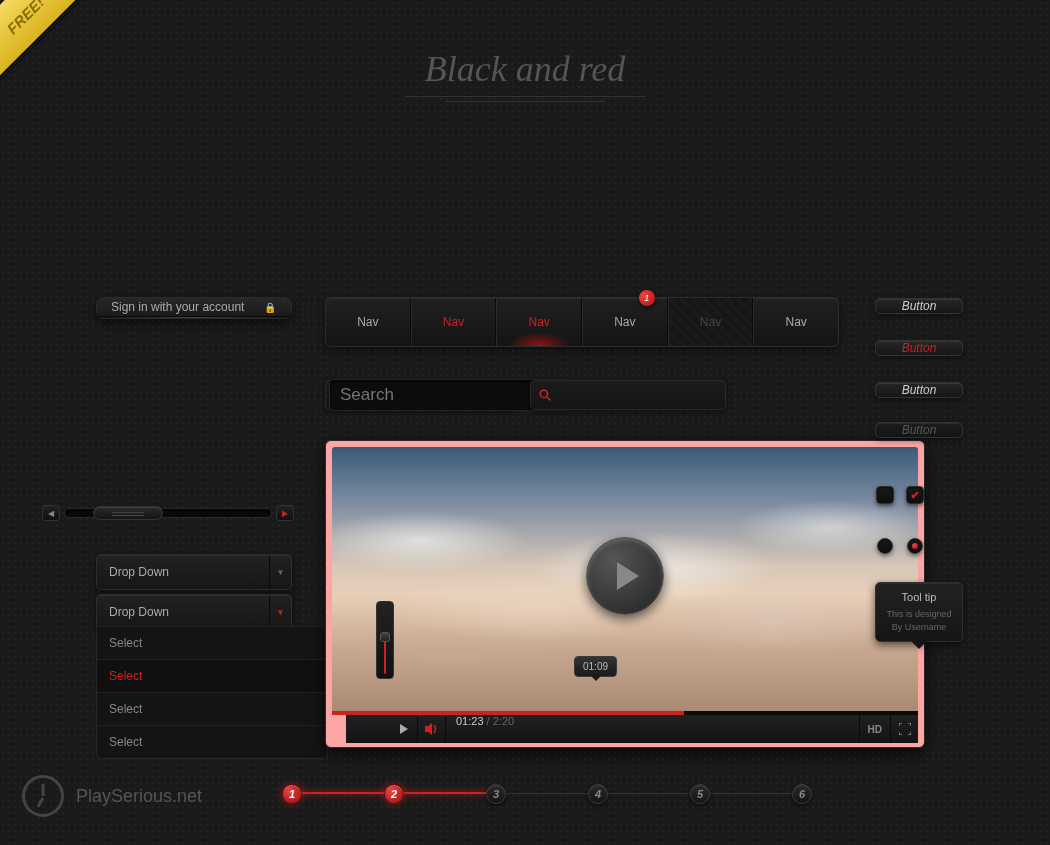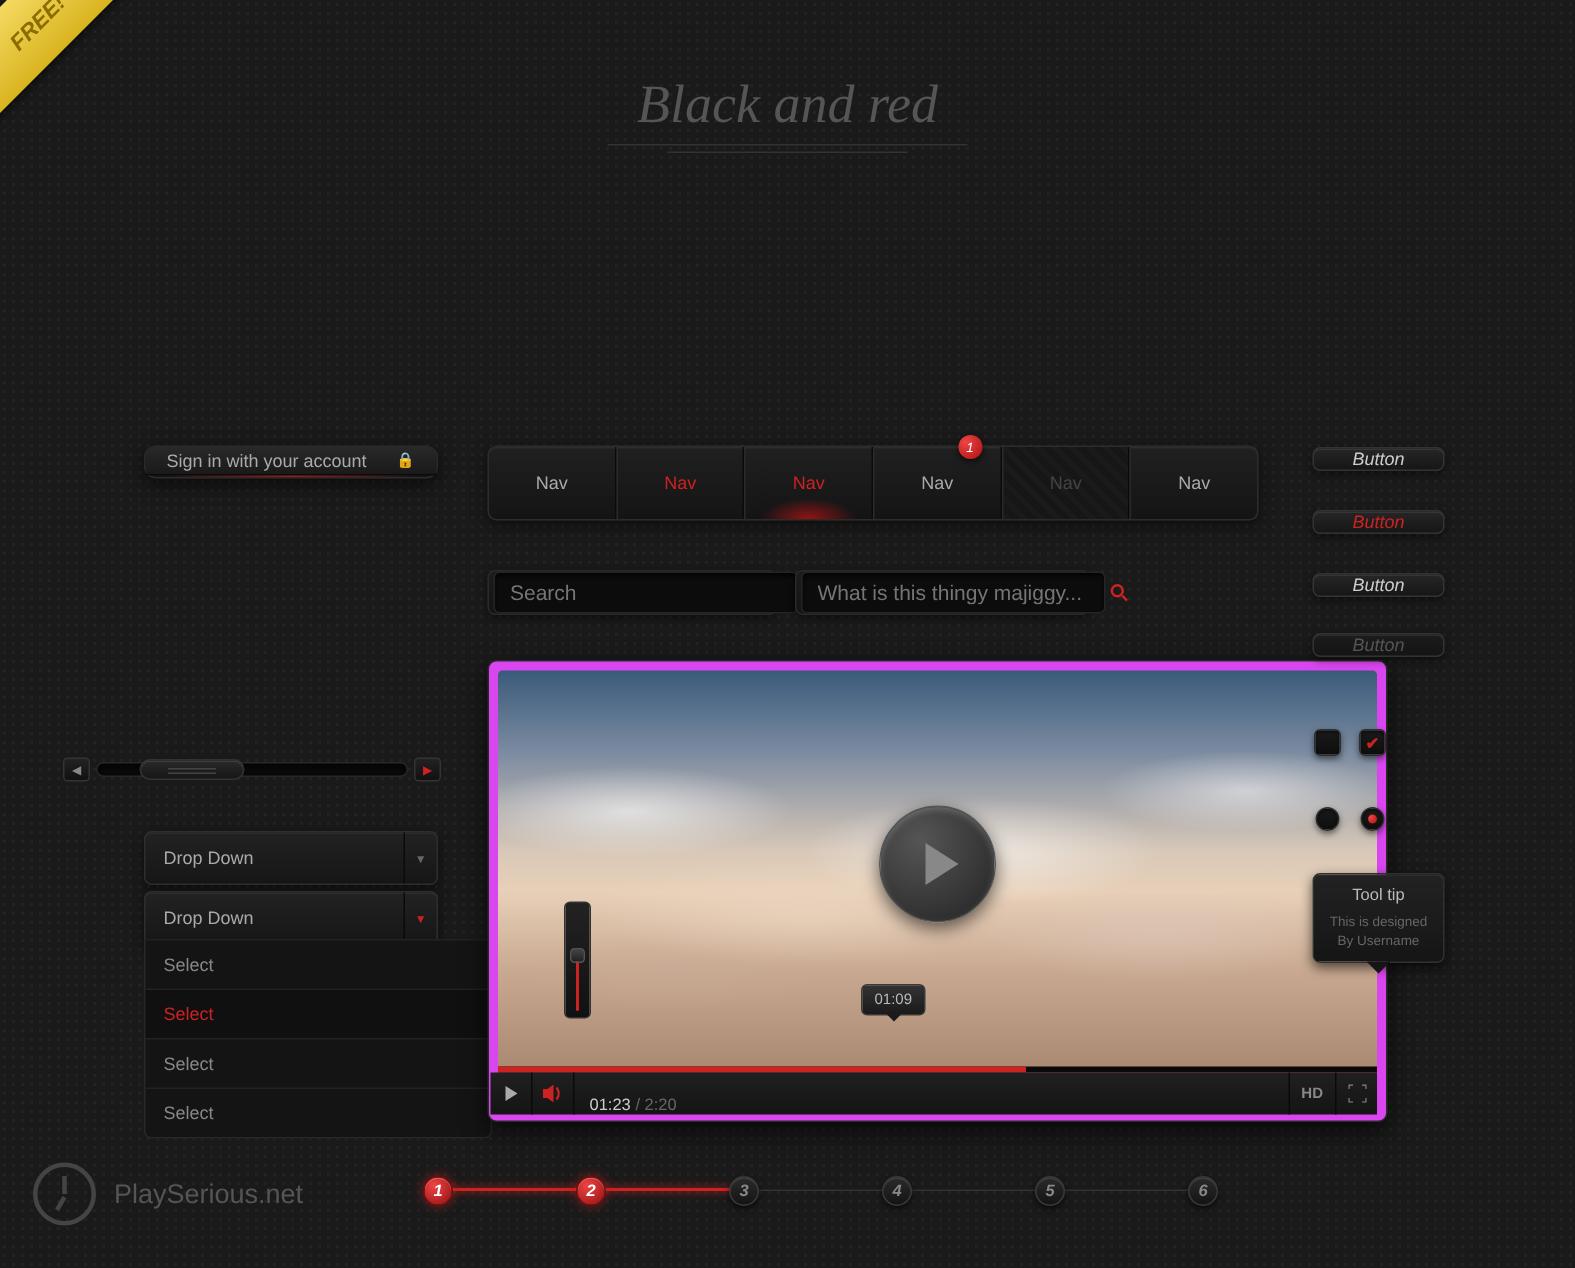--- a/index.html
+++ b/index.html
@@ -183,37 +183,37 @@
 .searchbar {
   position:absolute; height:30px;
   background:linear-gradient(#1c1c1c,#141414);
   border:1px solid #2a2a2a; border-radius:5px;
   display:flex; align-items:center;
   box-shadow: 0 2px 6px rgba(0,0,0,.5);
 }
 .searchbar input {
   flex:1; background:#0c0c0c; border:1px solid #252525;
   border-radius:4px; margin:3px; padding:5px 10px;
-  color:#666; font-size:14px;
+  color:#666; font-size:17px;
   box-shadow: inset 0 2px 3px rgba(0,0,0,.7);
 }
 .searchbar .sbtn {
   width:28px; height:24px; margin-right:3px;
   display:flex;align-items:center;justify-content:center;
   cursor:pointer;
 }
 .sb1 { left:325px; top:278px; width:193px;}
 .sb2 { left:530px; top:278px; width:196px;}
 .sb1 .sbtn svg{fill:#888;}
 .sb2 .sbtn svg{fill:#c22;}
 
 
 .video {
   position:absolute; left:325px; top:338px; width:600px; height:308px;
-  background:#d946ef; border:1px solid #2a2a2a; border-radius:6px;
+  background:#fca5a5; border:1px solid #2a2a2a; border-radius:6px;
   box-shadow: 0 6px 16px rgba(0,0,0,.7);
   padding:6px;
 }
 .video .screen {
   width:100%; height:268px; border-radius:3px; position:relative;
   background: linear-gradient(180deg, #3a5a7a 0%, #7a8aa0 20%, #d8c8b8 45%, #e8d0b8 55%, #c8a890 75%, #a88870 100%);
   overflow:hidden;
 }
 .video .screen::before{
   content:''; position:absolute; inset:0;
@@ -251,23 +251,23 @@
   padding:4px 8px; border-radius:4px; border:1px solid #3a3a3a;
 }
 .video .tooltip-time::after{content:'';position:absolute;left:50%;bottom:-5px;transform:translateX(-50%);
   border-top:5px solid #1a1a1a;border-left:5px solid transparent;border-right:5px solid transparent;}
 .video .progress{
   position:absolute; left:6px; right:6px; bottom:32px; height:4px;
   background:#0a0a0a;
 }
 .video .progress .done{position:absolute;left:0;top:0;bottom:0;width:60%;background:#c22;}
 .video .controls {
-  position:absolute; left:1px; right:6px; bottom:4px; height:28px;
+  position:absolute; left:20px; right:6px; bottom:4px; height:28px;
   background:linear-gradient(#202020,#141414);
-  display:flex; align-items:flex-end; font-size:11px;
+  display:flex; align-items:flex-start; font-size:11px;padding-left:44px;
 }
 .video .controls .cbtn{width:28px;height:28px;display:flex;align-items:center;justify-content:center;
   border-right:1px solid #0a0a0a;cursor:pointer;}
 .video .controls .time{padding:0 10px;color:#ccc;}
 .video .controls .time .dur{color:#666;}
 .video .controls .spacer{flex:1;}
 .video .controls .hd{color:#888;font-size:10px;font-weight:bold;padding:0 8px;border-left:1px solid #0a0a0a;height:28px;display:flex;align-items:center;cursor:pointer;}
 .video .controls .fs{width:28px;height:28px;display:flex;align-items:center;justify-content:center;border-left:1px solid #0a0a0a;cursor:pointer;}
 
 
@@ -430,21 +430,20 @@
   <div class="searchbar sb1">
     <input type="text" placeholder="Search" style="">
     <div class="sbtn">
       <svg width="13" height="13" viewBox="0 0 16 16">
           <circle cx="6" cy="6" r="4.5" fill="none" stroke="#888" stroke-width="2"></circle>
           <line x1="10" y1="10" x2="14" y2="14" stroke="#888" stroke-width="2"></line>
         </svg>
     </div>
   </div>
   <div class="searchbar sb2">
-    <input type="text" placeholder="What is this thingy majiggy..." style="">
     <div class="sbtn">
       <svg width="13" height="13" viewBox="0 0 16 16">
           <circle cx="6" cy="6" r="4.5" fill="none" stroke="#c22" stroke-width="2"></circle>
           <line x1="10" y1="10" x2="14" y2="14" stroke="#c22" stroke-width="2"></line>
         </svg>
     </div>
   </div>
 
   <div class="video">
     <div class="screen">

